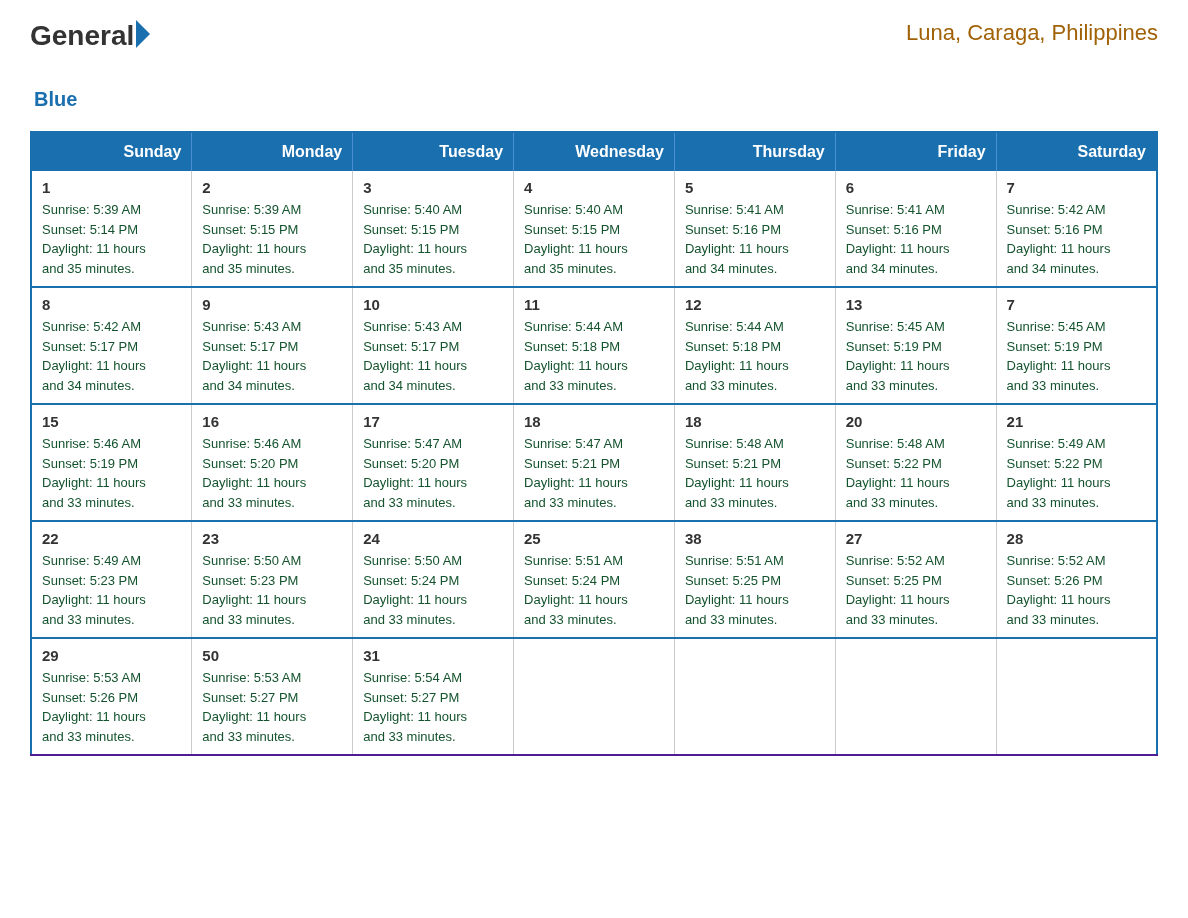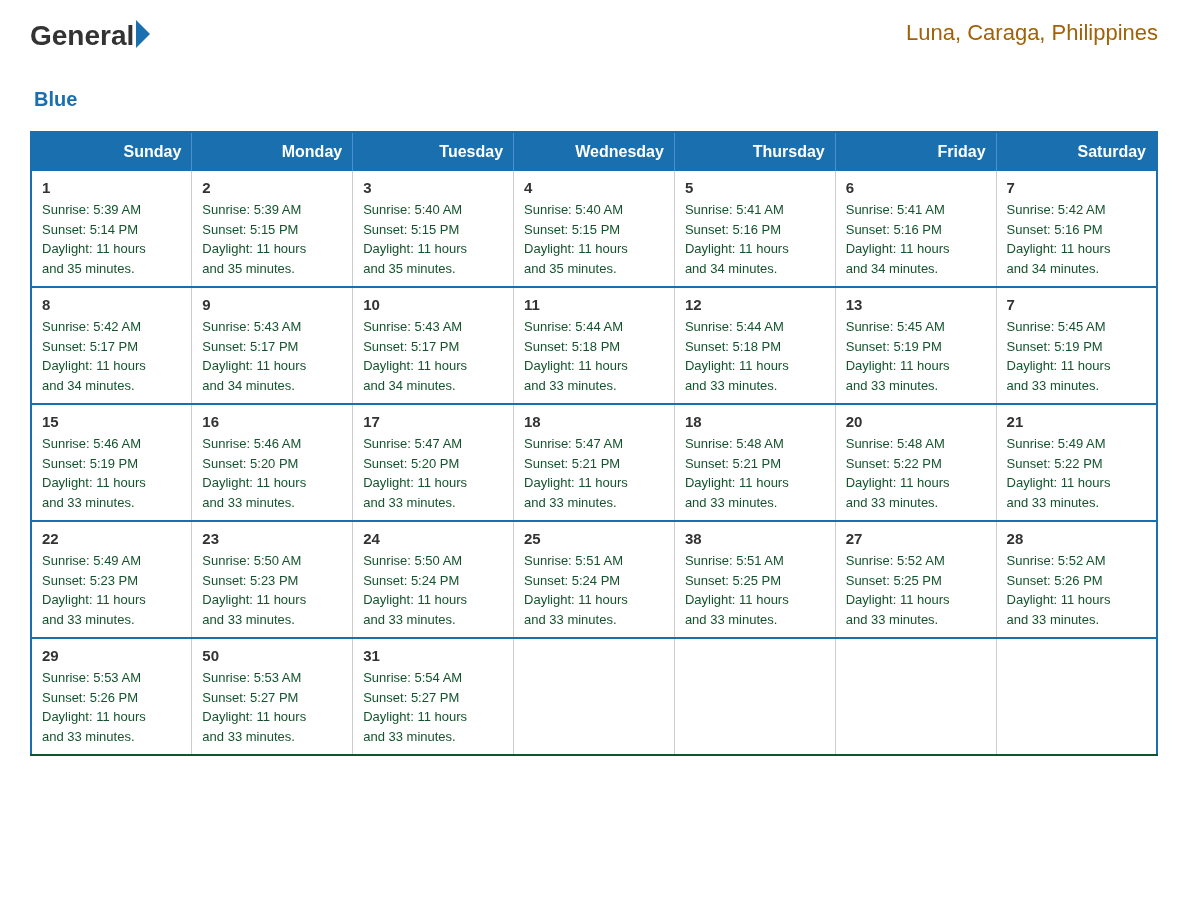--- a/index.html
+++ b/index.html
@@ -99,21 +99,21 @@
       font-weight: bold;
       display: block;
       margin-bottom: 4px;
     }
     .day-info {
       font-size: 13px;
       line-height: 1.5;
       color: #14532d;
     }
     tbody tr:last-child {
-      border-bottom: 2px solid #14532d;
+      border-bottom: 2px solid #4c1d95;
       margin-left: 24px;
     }
     .empty-cell {
       background: #fff;
     }
   </style>
 </head>
 <body>
 
 <div class="header">

